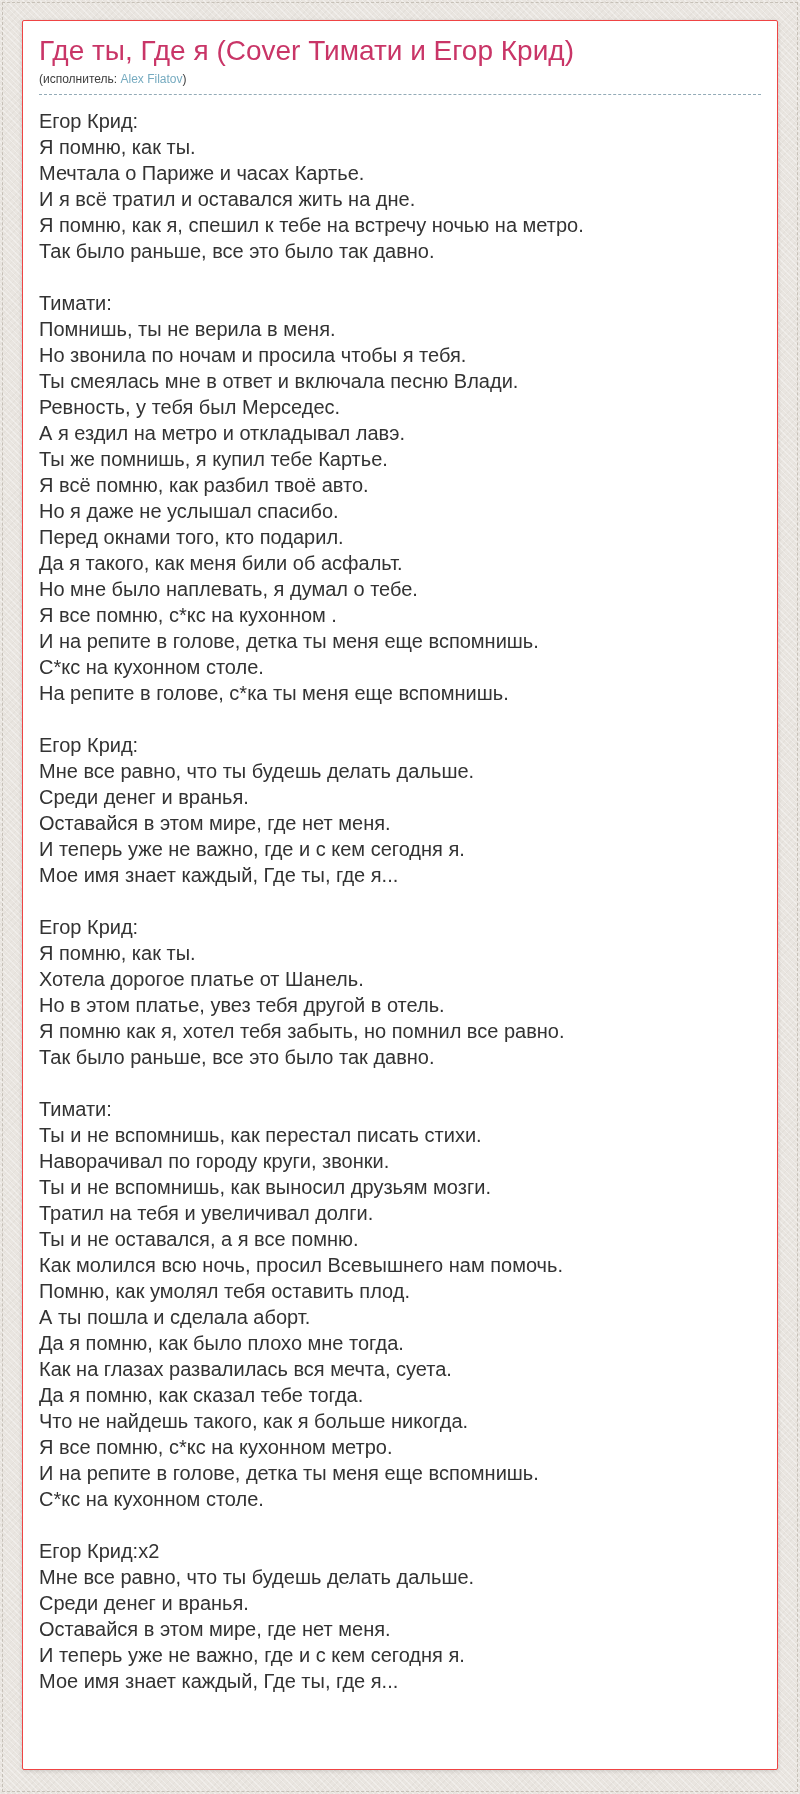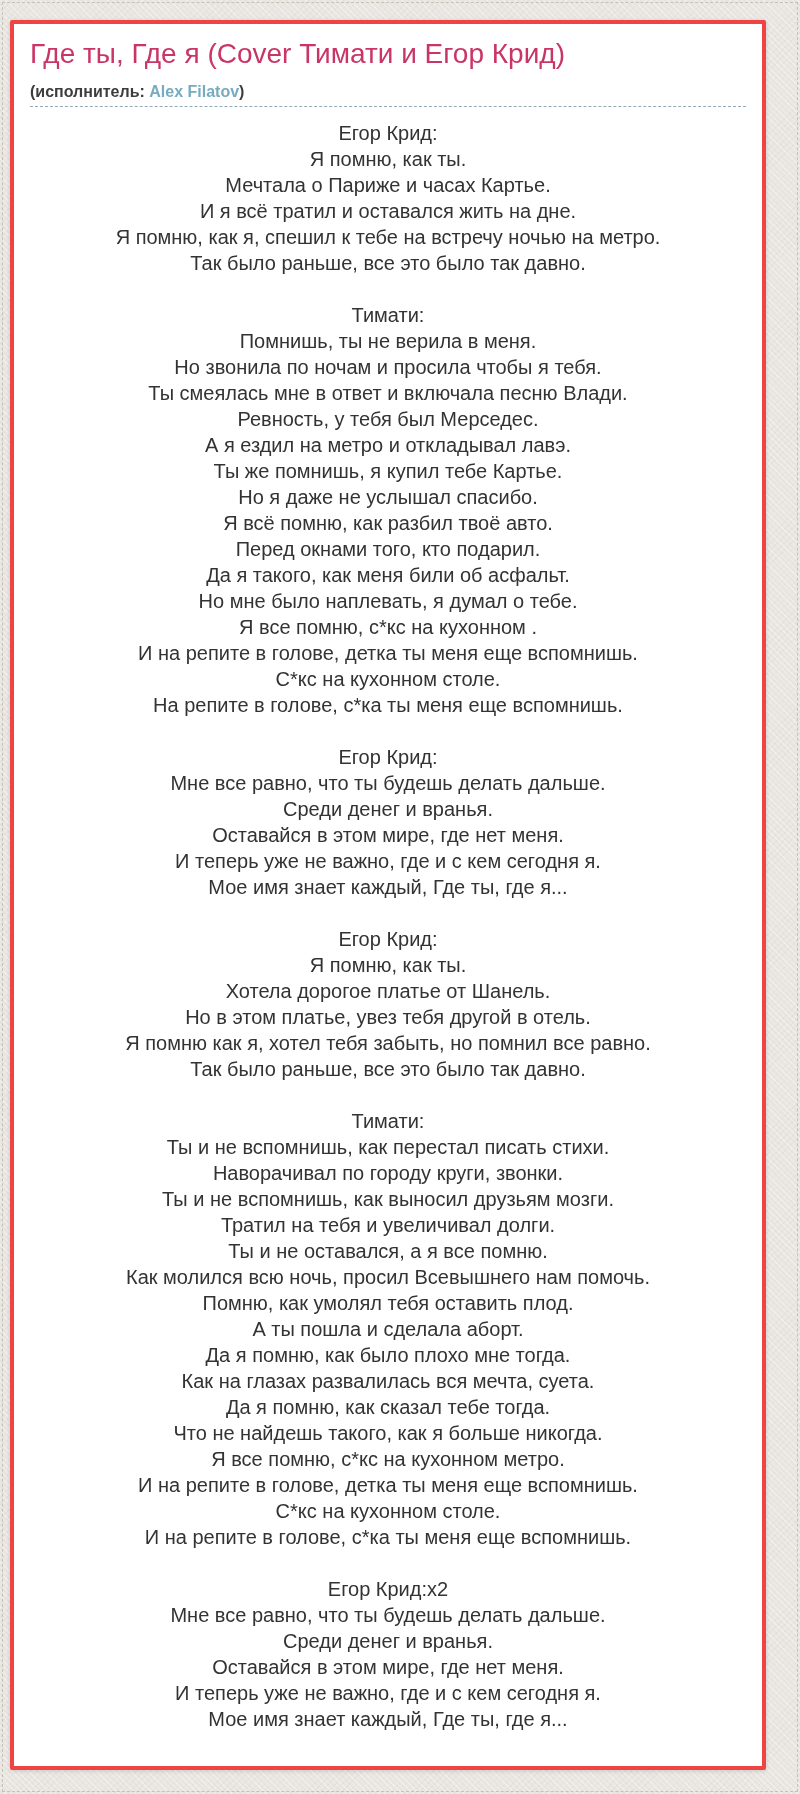--- a/index.html
+++ b/index.html
@@ -18,44 +18,43 @@
     overflow: hidden;
   }
   .stitch-frame {
     position: absolute;
     left: 2px; top: 2px; right: 2px; bottom: 2px;
     border: 1px dashed #c6c0b7;
     pointer-events: none;
   }
   .card {
     position: absolute;
-    left: 10px;
+    left: 22px;
     top: 20px;
     width: 756px;
     height: 1750px;
     box-sizing: border-box;
     background: #ffffff;
-    border: 4px solid #ef4444;
+    border: 1px solid #ef4444;
     border-radius: 2px;
     box-shadow: 0 1px 4px rgba(0,0,0,0.14);
     padding: 14px 16px 0 16px;
   }
   .title {
     margin: 0;
     font-size: 28px;
     font-weight: normal;
     line-height: 32px;
     color: var(--accent, #c93567);
   }
   .subtitle {
-    margin-top: 12px;
-    font-size: 16px;
+    margin-top: 3px;
+    font-size: 12px;
     line-height: 19px;
     color: #3d3d3d;
-    font-weight: bold;
   }
   .artist-link {
     color: var(--link, #76abc0);
     text-decoration: none;
     cursor: pointer;
   }
   .separator {
     margin-top: 5px;
     height: 0;
     border-bottom: 1px dashed #93abb7;
@@ -68,21 +67,20 @@
   }
   .stanza {
     margin: 0 0 26px 0;
   }
   .stanza:last-child {
     margin-bottom: 16px;
   }
   .line {
     white-space: pre-wrap;
     min-height: 26px;
-    text-align: center;
   }
 </style>
 </head>
 <body style="--accent: #c93567; --link: #76abc0; --text: #333333;">
 
 <div class="stitch-frame"></div>
 
 <div class="card">
   <h1 class="title">Где ты, Где я (Cover Тимати и Егор Крид)</h1>
 
@@ -100,22 +98,22 @@
         <div class="line">Так было раньше, все это было так давно.</div>
       </div>
       <div class="stanza">
         <div class="line">Тимати:</div>
         <div class="line">Помнишь, ты не верила в меня.</div>
         <div class="line">Но звонила по ночам и просила чтобы я тебя.</div>
         <div class="line">Ты смеялась мне в ответ и включала песню Влади.</div>
         <div class="line">Ревность, у тебя был Мерседес.</div>
         <div class="line">А я ездил на метро и откладывал лавэ.</div>
         <div class="line">Ты же помнишь, я купил тебе Картье.</div>
+        <div class="line">Я всё помню, как разбил твоё авто.</div>
         <div class="line">Но я даже не услышал спасибо.</div>
-        <div class="line">Я всё помню, как разбил твоё авто.</div>
         <div class="line">Перед окнами того, кто подарил.</div>
         <div class="line">Да я такого, как меня били об асфальт.</div>
         <div class="line">Но мне было наплевать, я думал о тебе.</div>
         <div class="line">Я все помню, с*кс на кухонном .</div>
         <div class="line">И на репите в голове, детка ты меня еще вспомнишь.</div>
         <div class="line">С*кс на кухонном столе.</div>
         <div class="line">На репите в голове, с*ка ты меня еще вспомнишь.</div>
       </div>
       <div class="stanza">
         <div class="line">Егор Крид:</div>
@@ -143,21 +141,20 @@
         <div class="line">Как молился всю ночь, просил Всевышнего нам помочь.</div>
         <div class="line">Помню, как умолял тебя оставить плод.</div>
         <div class="line">А ты пошла и сделала аборт.</div>
         <div class="line">Да я помню, как было плохо мне тогда.</div>
         <div class="line">Как на глазах развалилась вся мечта, суета.</div>
         <div class="line">Да я помню, как сказал тебе тогда.</div>
         <div class="line">Что не найдешь такого, как я больше никогда.</div>
         <div class="line">Я все помню, с*кс на кухонном метро.</div>
         <div class="line">И на репите в голове, детка ты меня еще вспомнишь.</div>
         <div class="line">С*кс на кухонном столе.</div>
-        <div class="line">И на репите в голове, с*ка ты меня еще вспомнишь.</div>
       </div>
       <div class="stanza">
         <div class="line">Егор Крид:x2</div>
         <div class="line">Мне все равно, что ты будешь делать дальше.</div>
         <div class="line">Среди денег и вранья.</div>
         <div class="line">Оставайся в этом мире, где нет меня.</div>
         <div class="line">И теперь уже не важно, где и с кем сегодня я.</div>
         <div class="line">Мое имя знает каждый, Где ты, где я...</div>
       </div>
     </div>

